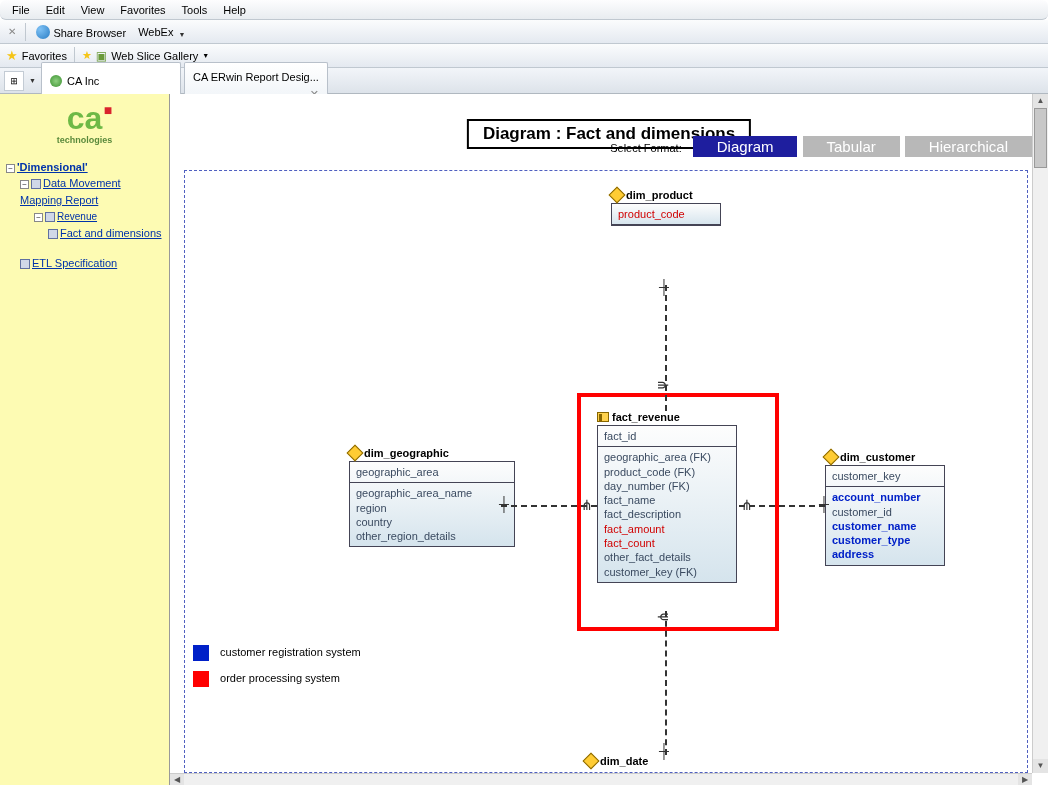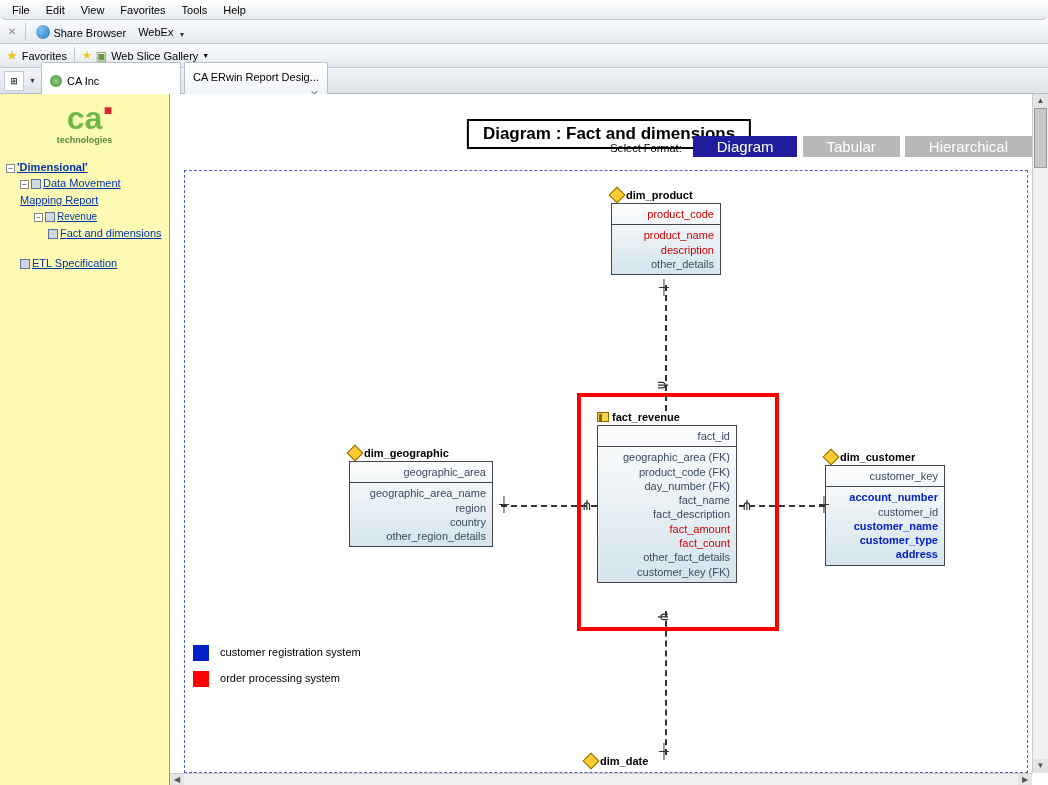--- a/index.html
+++ b/index.html
@@ -56,21 +56,21 @@
 
 .diagram-area { position: absolute; top: 76px; left: 14px; right: 20px; bottom: 12px; border: 1px dashed #5060c0; }
 
 .scrollbar-v { position: absolute; right: 0; top: 0; bottom: 12px; width: 16px; background: #f0f0f0; border-left: 1px solid #ccc; }
 .scrollbar-v .thumb { background: #c8c8c8; border: 1px solid #999; position: absolute; left: 1px; right: 1px; top: 14px; height: 60px; }
 .scrollbar-v .arr { position: absolute; left: 0; right: 0; height: 14px; background: #e4e4e4; text-align: center; font-size: 8px; line-height: 14px; color: #555; }
 .scrollbar-h { position: absolute; left: 0; right: 16px; bottom: 0; height: 12px; background: #f0f0f0; border-top: 1px solid #ccc; }
 .scrollbar-h .arr { position: absolute; top: 0; bottom: 0; width: 14px; background: #e4e4e4; text-align: center; font-size: 8px; line-height: 12px; color: #555; }
 
 
-.entity { position: absolute; font-size: 11px; text-align: right; }
+.entity { position: absolute; font-size: 11px; }
 .entity .title { font-weight: bold; font-size: 11px; margin-bottom: 2px; display: flex; align-items: center; gap: 3px; }
 .entity .ebody { border: 1px solid #445; background: linear-gradient(#fdfdfd, #d5e4ed); }
 .entity .pk { border-bottom: 1px solid #445; padding: 3px 6px; }
 .entity .cols { padding: 3px 6px; }
 .entity .row { line-height: 1.3; }
 .red { color: #d00000; }
 .blue { color: #0020c8; font-weight: bold; }
 .gray { color: #3a4a60; }
 
 .dim-icon { width: 12px; height: 12px; transform: rotate(45deg); background: #ffcc33; border: 1px solid #886600; display: inline-block; }
@@ -168,29 +168,24 @@
 
       <div class="entity" style="left:426px; top:18px; width:110px;">
         <div class="title">
             <span class="dim-icon"></span>
             <span>dim_product</span>
           </div>
         <div class="ebody">
           <div class="pk">
               <div class="row red">product_code</div>
             </div>
-          <div class="cols">
-            <div class="row red">product_name</div>
-            <div class="row red">description</div>
-            <div class="row gray">other_details</div>
-          </div>
-        </div>
-      </div>
-
-      <div class="entity" style="left:164px; top:276px; width:144px;">
+        </div>
+      </div>
+
+      <div class="entity" style="left:164px; top:276px; width:166px;">
         <div class="title">
             <span class="dim-icon"></span>
             <span>dim_geographic</span>
           </div>
         <div class="ebody">
           <div class="pk">
               <div class="row gray">geographic_area</div>
             </div>
           <div class="cols">
             <div class="row gray">geographic_area_name</div>

